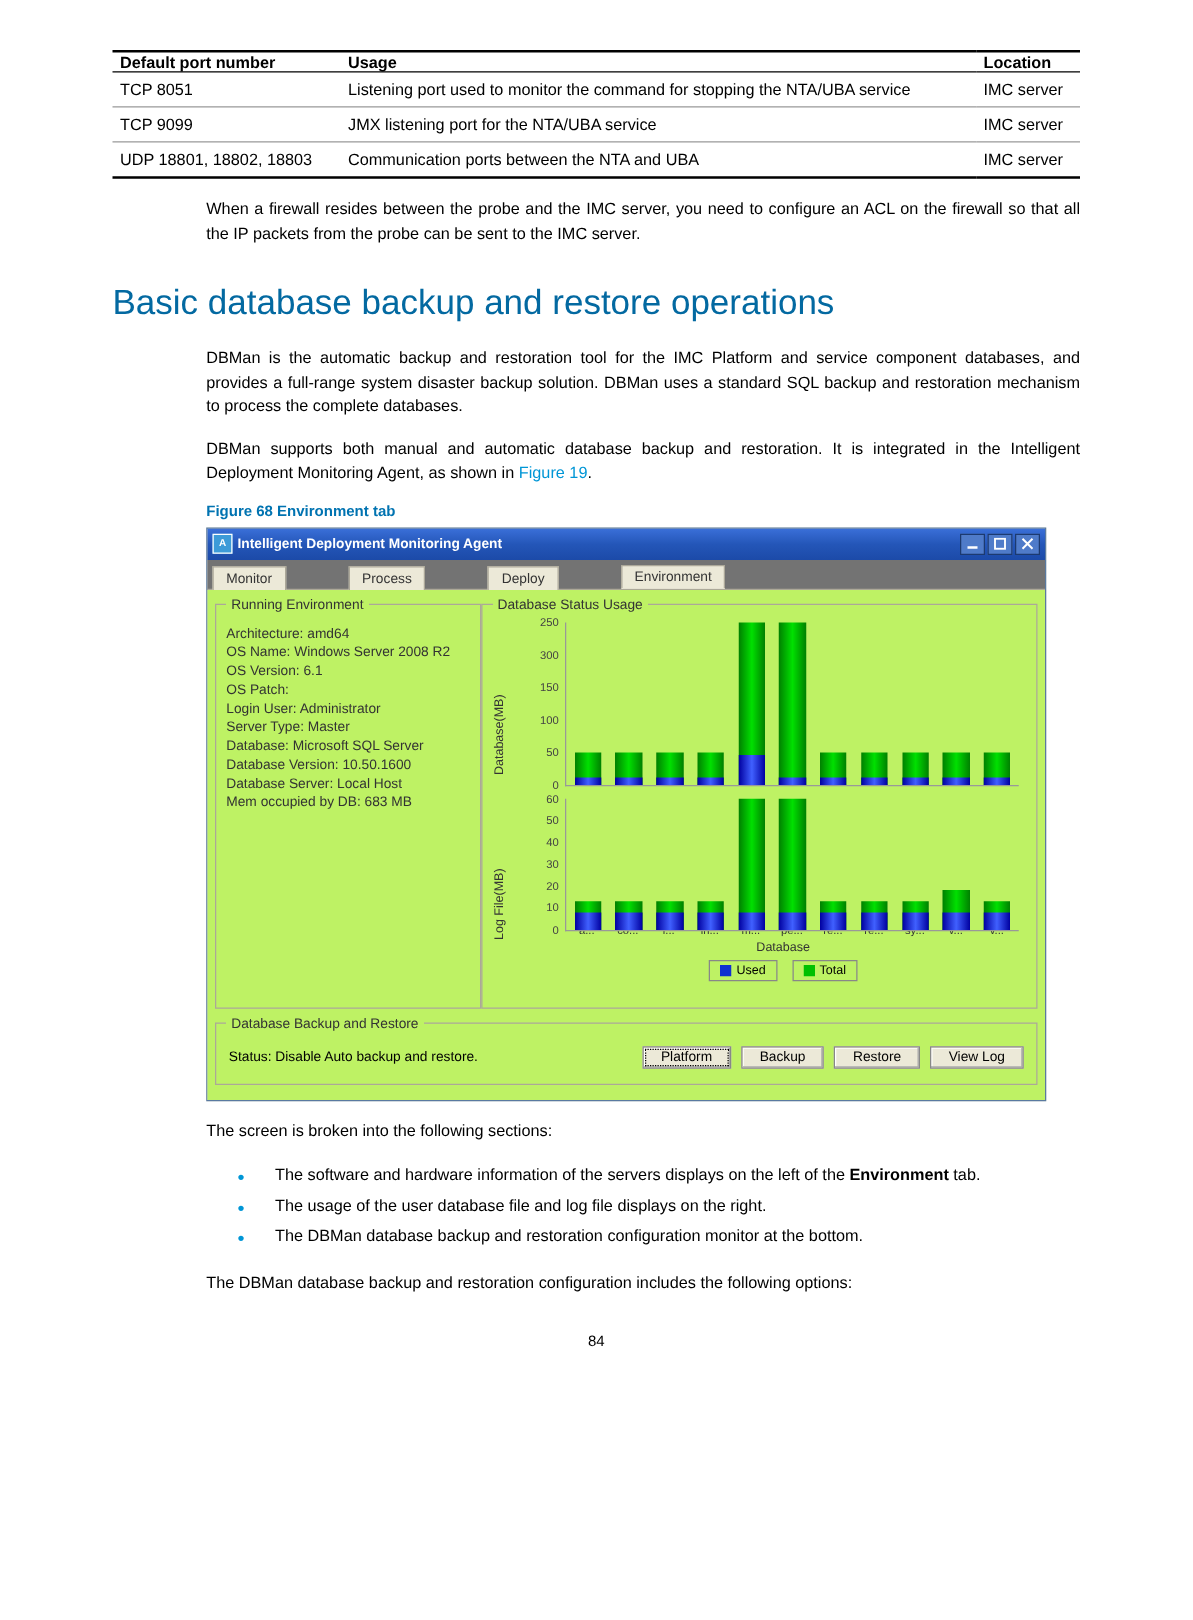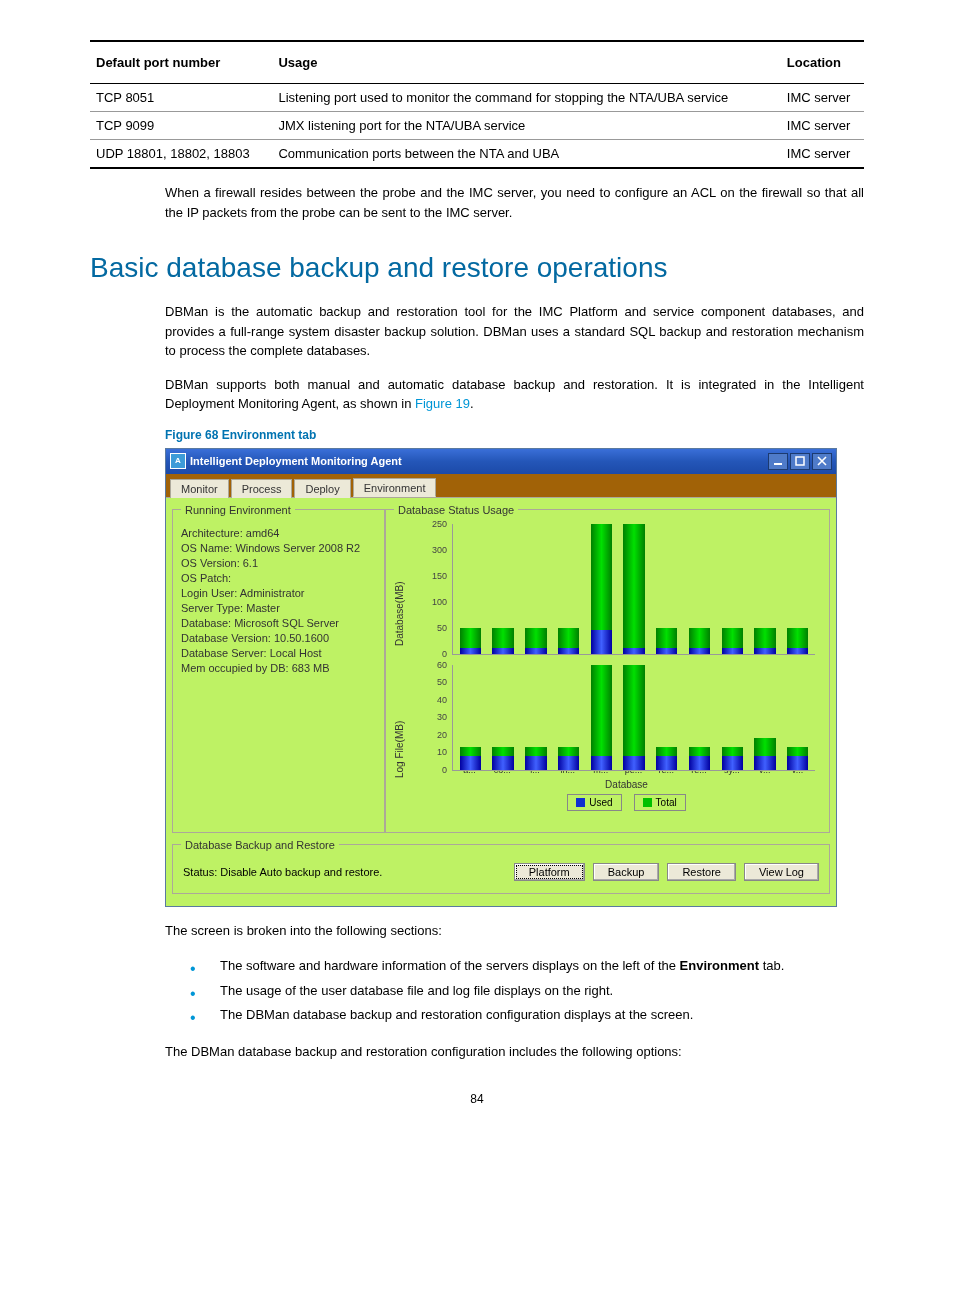--- a/index.html
+++ b/index.html
@@ -1,39 +1,39 @@
 <!DOCTYPE html>
 <html><head>
 <meta charset="utf-8">
 <style>
   html,body{margin:0;padding:0;background:#fff;font-family:Arial,Helvetica,sans-serif;color:#000;}
   .page{width:954px;margin:0 auto;padding:40px 90px 40px 90px;box-sizing:border-box;}
   table.port-table{width:100%;border-collapse:collapse;font-size:13px;}
-  table.port-table th{text-align:left;font-weight:bold;padding:13px 6px;border-top:2px solid #000;border-bottom:1.5px solid #000;}
+  table.port-table th{text-align:left;font-weight:bold;padding:0 6px;border-top:2px solid #000;border-bottom:1.5px solid #000;}
   table.port-table td{padding:6px;border-bottom:1px solid #999;vertical-align:middle;}
   table.port-table tr:last-child td{border-bottom:2px solid #000;}
   .body-text{font-size:13px;line-height:1.5;margin:14px 0 14px 75px;text-align:justify;}
   h1.section{font-size:28px;font-weight:normal;color:#0369a1;margin:30px 0 18px 0;}
   .fig-caption{font-size:12px;font-weight:bold;color:#0073b1;margin:10px 0 6px 75px;}
   .fig-link{color:#0096d6;}
   ul.bul{margin:4px 0 4px 100px;padding:0;}
   ul.bul li{font-size:13px;line-height:1.9;list-style:none;position:relative;padding-left:30px;}
   ul.bul li::before{content:"•";color:#0096d6;position:absolute;left:0;font-size:16px;}
   .pagenum{text-align:center;font-size:12px;margin-top:30px;}
   .bold{font-weight:700;}
 
   
   .app-window{margin-left:75px;width:670px;border:1px solid #5a7aa0;font-family:Tahoma,Arial,sans-serif;font-size:11px;background:#ece9d8;}
   .titlebar{background:linear-gradient(to bottom,#3a6fd8 0%,#2456b8 50%,#1c4aa8 100%);color:#fff;display:flex;align-items:center;justify-content:space-between;padding:3px 4px;height:19px;}
   .titlebar-left{display:flex;align-items:center;gap:4px;font-weight:bold;}
   .title-icon{width:14px;height:14px;background:#3d9bd8;border:1px solid #fff;font-size:8px;text-align:center;line-height:13px;}
   .win-btns{display:flex;gap:2px;}
   .win-btn{width:18px;height:15px;background:#4f7bc9;border:1px solid #1c3a70;display:flex;align-items:center;justify-content:center;color:#fff;}
   .win-btn svg{width:10px;height:10px;}
-  .tabbar{display:flex;background:#a16207;padding:4px 4px 0 4px;border-bottom:1px solid #aca899;}
+  .tabbar{display:flex;background:#737373;padding:4px 4px 0 4px;border-bottom:1px solid #aca899;gap:48px;}
   .tab{padding:3px 10px 2px 10px;border:1px solid #aca899;border-bottom:none;background:#ece9d8;margin-right:2px;position:relative;top:1px;color:#333;cursor:pointer;}
   .tab.active{background:#ece9d8;top:0;border-bottom:1px solid #ece9d8;z-index:2;}
   .tab-content{padding:6px;background:#bef264;}
   fieldset.grp{border:1px solid #aca899;padding:8px;margin:0 0 6px 0;}
   fieldset.grp legend{font-size:11px;padding:0 4px;color:#333;}
   .env-row{display:flex;}
   .env-left{width:195px;}
   .env-left div{margin:3px 0;color:#333;}
   .env-right{flex:1;}
   .chart-container{position:relative;height:300px;}
@@ -312,17 +312,17 @@
           </div>
         </div>
       </fieldset>
     </div>
   </div>
 
   <p class="body-text">The screen is broken into the following sections:</p>
   <ul class="bul" id="bullets">
       <li><span>The software and hardware information of the servers displays on the left of the </span><span class="bold">Environment</span><span> tab.</span></li>
       <li><span>The usage of the user database file and log file displays on the right.</span></li>
-      <li><span>The DBMan database backup and restoration configuration displays at the screen.</span></li>
+      <li><span>The DBMan database backup and restoration configuration monitor at the bottom.</span></li>
     </ul>
   <p class="body-text">The DBMan database backup and restoration configuration includes the following options:</p>
   <div class="pagenum">84</div>
 </div>
 
 </body></html>

